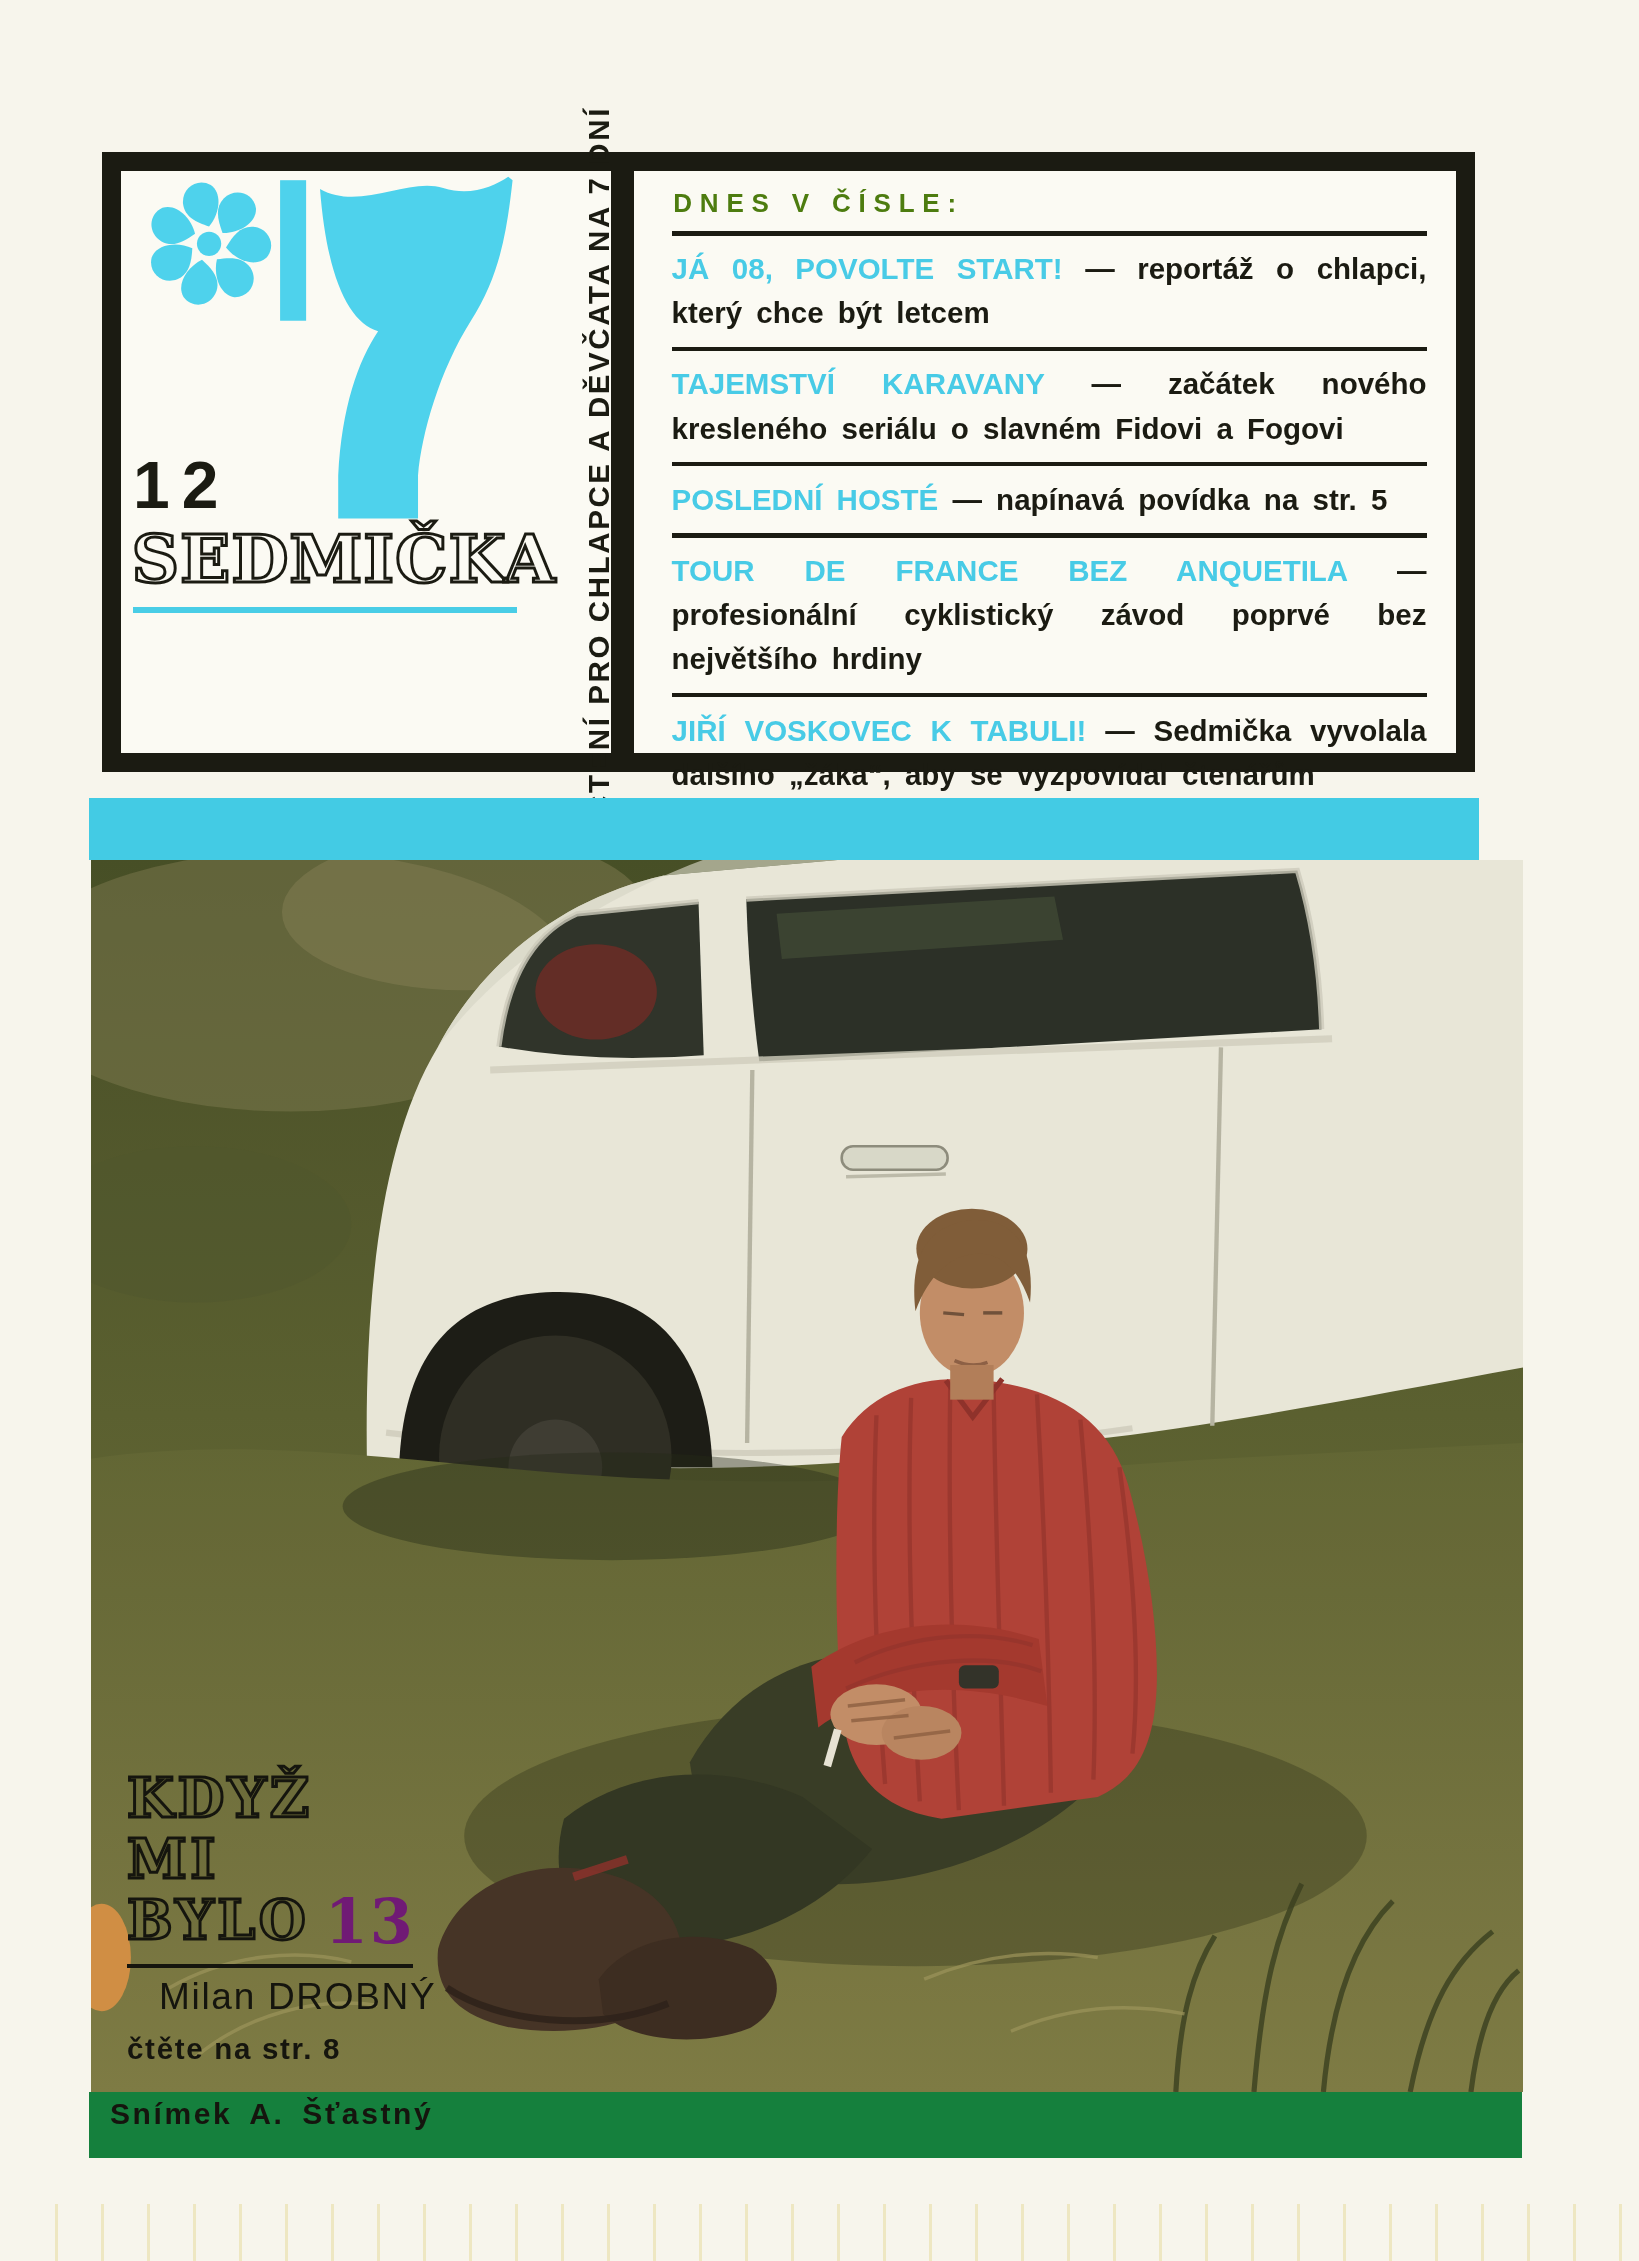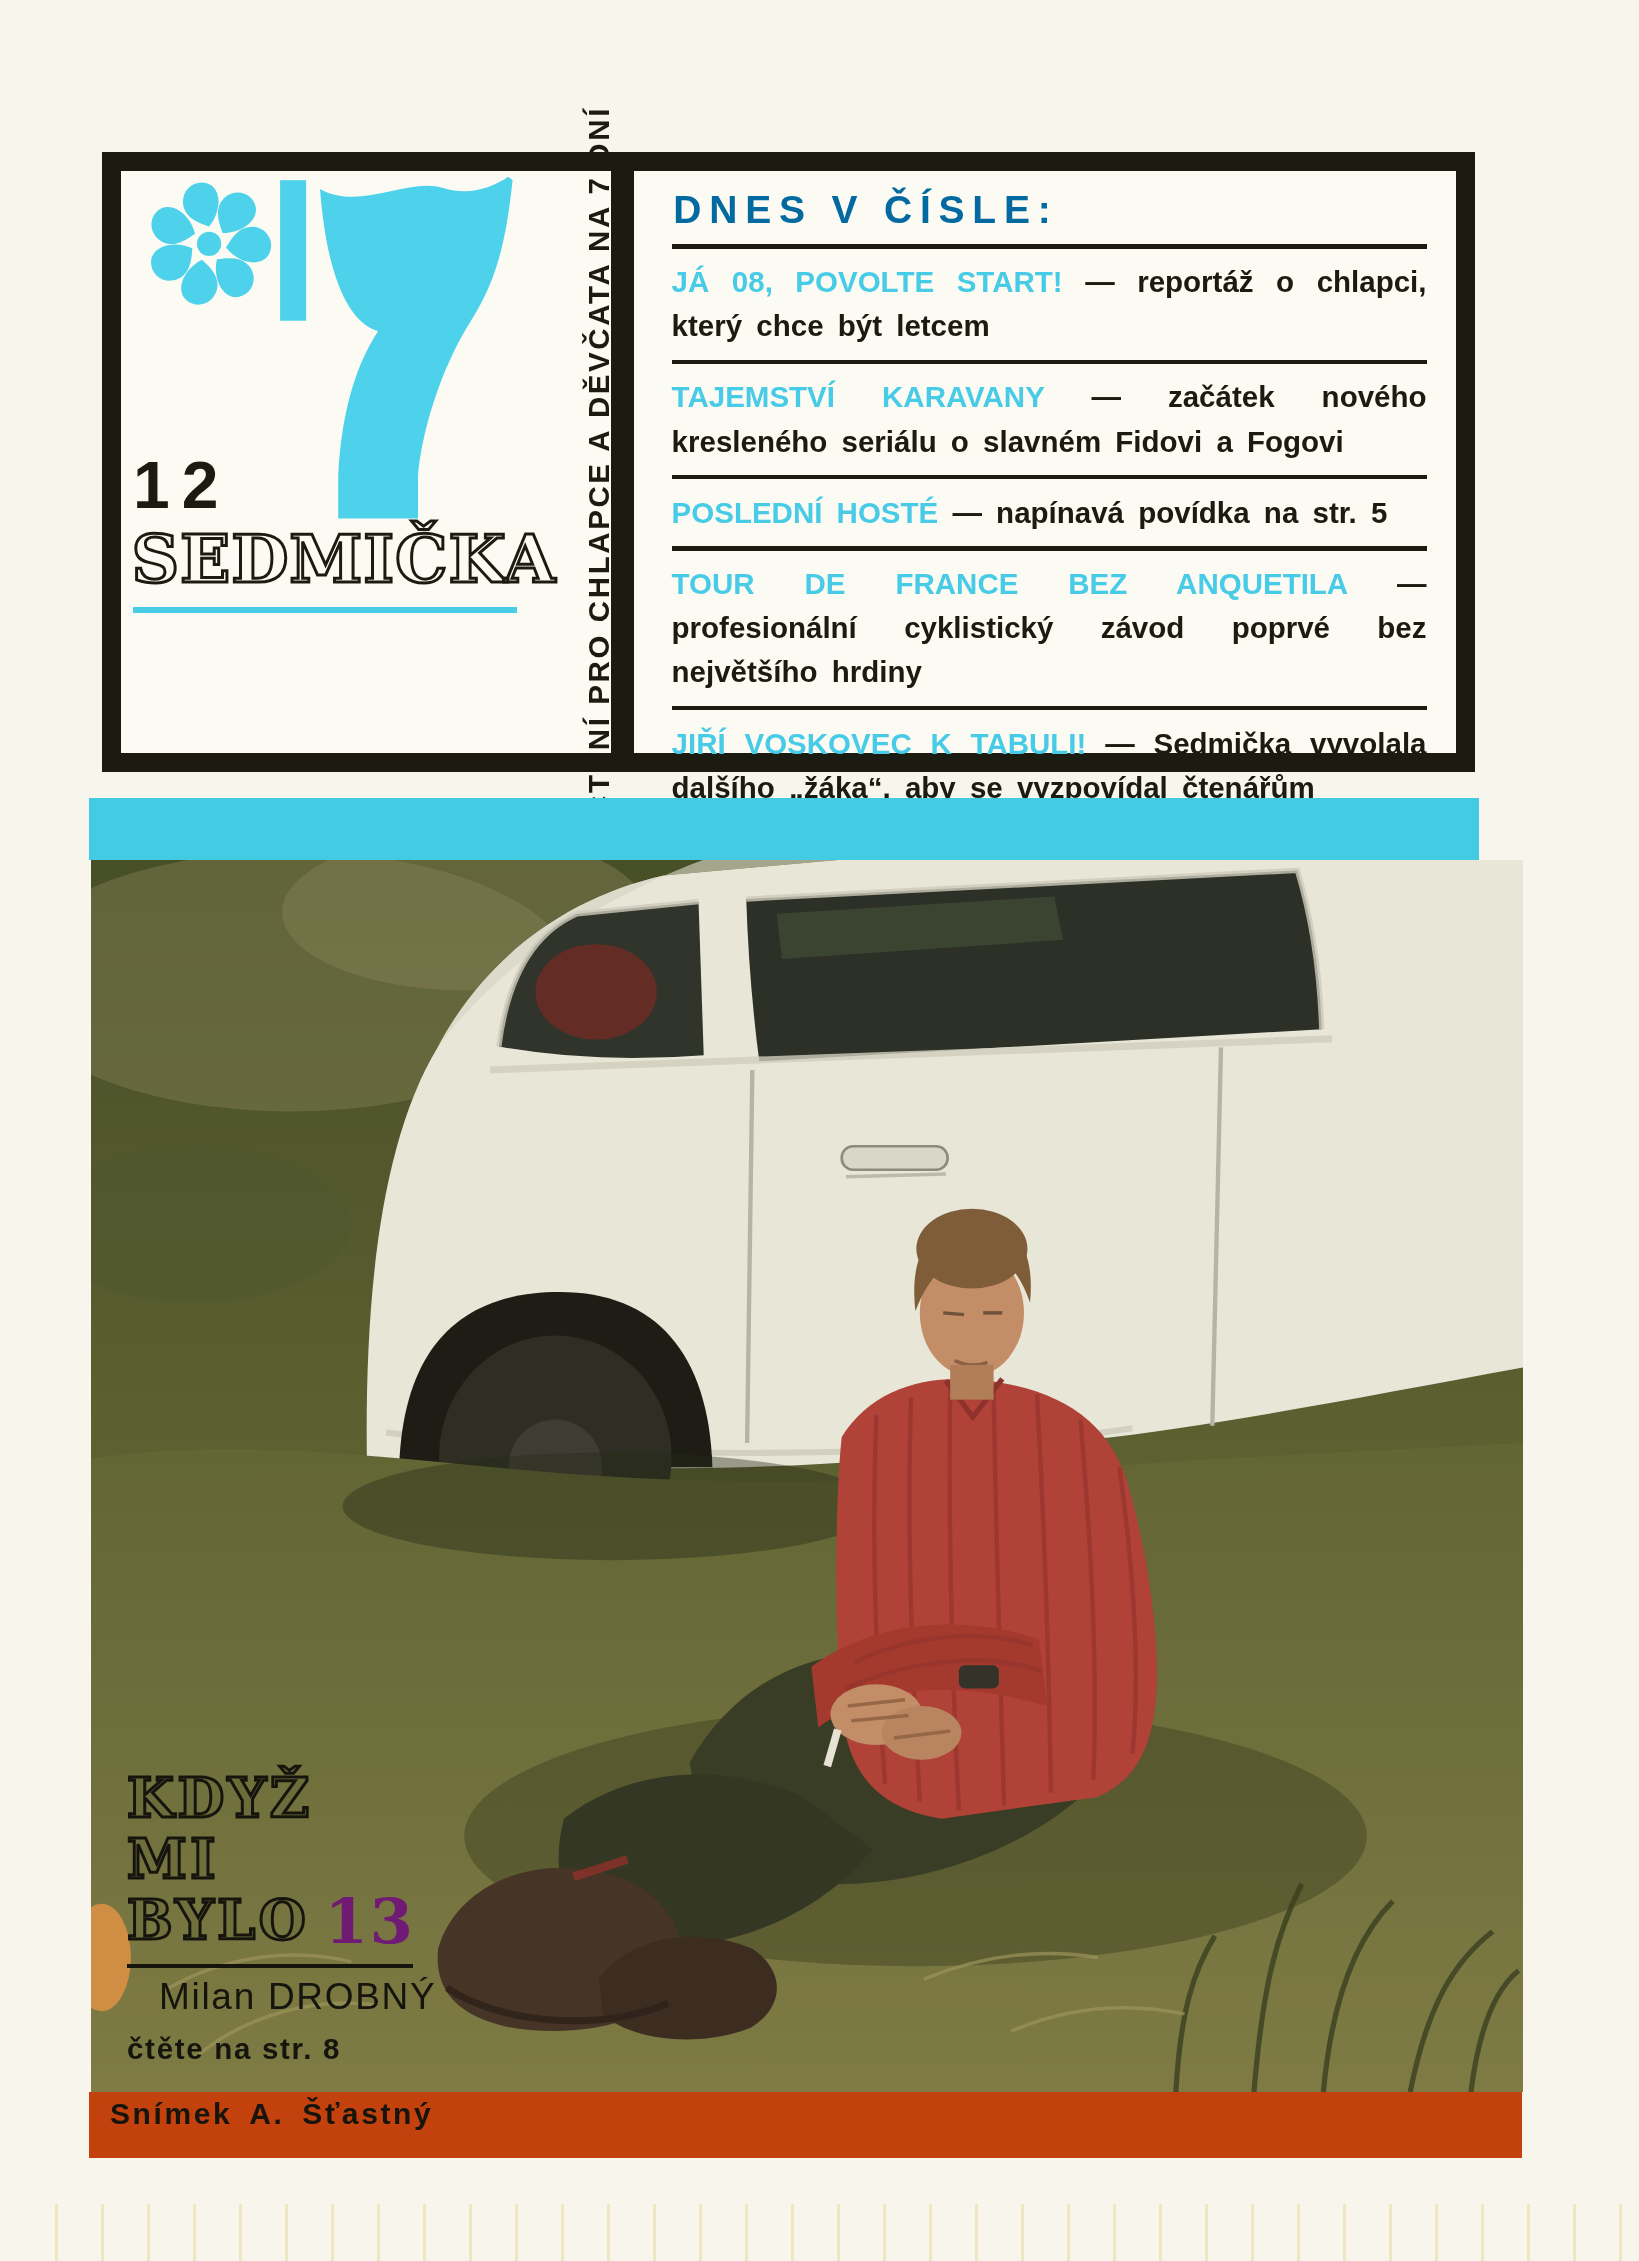--- a/index.html
+++ b/index.html
@@ -21,43 +21,43 @@
     font-weight:bold;font-size:66px;letter-spacing:0.9px;color:#fbfaf3;
     -webkit-text-stroke:3px #1b1b12;white-space:nowrap;}
   .masthead-rule{position:absolute;left:12px;top:436px;width:384px;height:6px;background:#49cde6;}
   .date-price{position:absolute;left:10.4px;top:449px;font-size:29px;font-weight:bold;
     letter-spacing:1.7px;word-spacing:8.7px;color:#1b1b12;white-space:nowrap;}
   .vertical-tagline{position:absolute;top:0;right:-5.2px;height:100%;
     writing-mode:vertical-rl;transform:rotate(180deg);
     display:flex;align-items:center;justify-content:center;
     font-size:29.5px;font-weight:bold;letter-spacing:2.6px;color:#1b1b12;white-space:nowrap;}
 
-  .contents-heading{margin:8.7px 0 12px 1.7px;font-size:39px;font-weight:bold;
-    letter-spacing:7.8px;color:#0369a1;}
+  .contents-heading{margin:8.7px 0 12px 1.7px;font-size:26px;font-weight:bold;
+    letter-spacing:7.8px;color:#4d7c0f;}
   .toc-rule{height:4.3px;background:#1b1b12;margin:11.3px 0;}
   .toc-item{font-size:29.5px;font-weight:bold;line-height:1.5;color:#1b1b12;
     text-align:justify;word-spacing:6px;}
   .toc-title{color:#48cbe6;}
 
   
   .band-top{position:absolute;left:89px;top:798px;width:1390px;height:62px;background:#43cbe4;}
   .cover-photo{position:absolute;left:91px;top:860px;width:1432px;height:1232px;overflow:hidden;}
   .cover-photo svg{display:block;width:100%;height:100%;}
 
   .cover-overlay{position:absolute;left:36px;top:908px;color:#15150e;}
   .headline-line{font-family:"DejaVu Serif",serif;font-weight:bold;font-size:54px;
     line-height:61px;letter-spacing:3.5px;color:rgba(20,20,10,0.05);
     -webkit-text-stroke:3px #15150e;}
   .headline-number{font-family:"DejaVu Serif",serif;font-weight:bold;font-size:62px;
     color:#701a75;-webkit-text-stroke:0;letter-spacing:1.7px;vertical-align:-3.5px;margin-left:15.6px;}
   .headline-rule{width:286px;height:4.3px;background:#15150e;margin:12px 0 8.7px 0;}
   .author-name{font-size:37px;font-weight:normal;letter-spacing:1.7px;margin-left:32px;}
   .read-more{font-size:29.5px;font-weight:bold;letter-spacing:1.7px;margin-top:14px;}
 
-  .band-bottom{position:absolute;left:89px;top:2092px;width:1433px;height:66px;background:#c2410c;}
+  .band-bottom{position:absolute;left:89px;top:2092px;width:1433px;height:66px;background:#15803d;}
   .photo-credit{position:absolute;left:21px;top:5.2px;font-size:30px;font-weight:bold;
     letter-spacing:2.6px;word-spacing:7px;color:#15150e;}
 
   .perforation{position:absolute;left:0;top:2204px;width:1640px;height:57px;
     background:repeating-linear-gradient(90deg,transparent 0px,transparent 43px,#ece4b8 43px,#ece4b8 46px);
     background-position:12px 0;opacity:.8;}
 </style>
 </head>
 <body>
 

